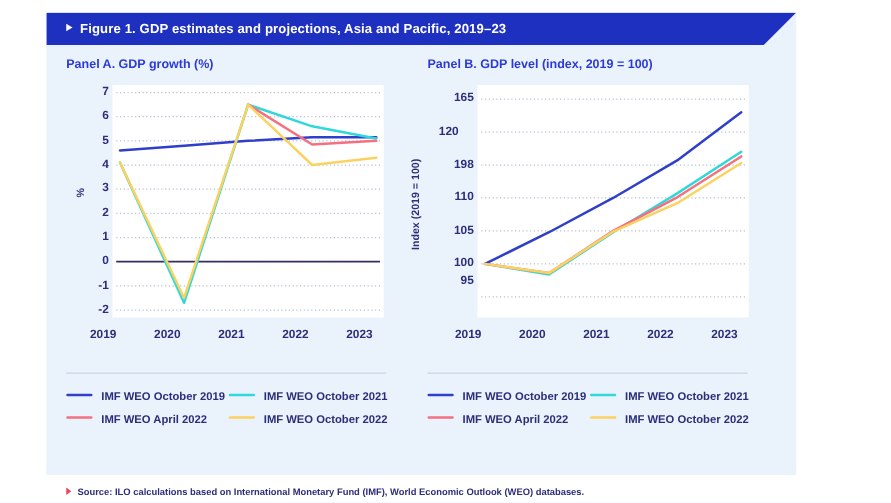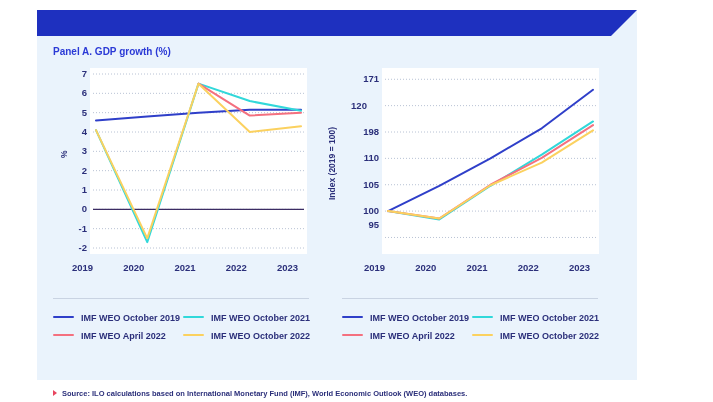--- a/index.html
+++ b/index.html
@@ -81,23 +81,27 @@
   }
   #source .s-txt{color:#2b2f7a;font-weight:bold;}
 </style>
 </head>
 <body>
 
 <div id="figure">
 
   <div id="hdr">
     <div class="bar"></div>
+    <div class="txt">
+      <span class="tri-w"></span><span>Figure 1. GDP estimates and projections, Asia and Pacific, 2019–23</span>
+    </div>
   </div>
 
   <div class="panel-title" style="left:16px;top:36px;">Panel A. GDP growth (%)</div>
+  <div class="panel-title" style="left:305px;top:36px;">Panel B. GDP level (index, 2019 = 100)</div>
 
   <div class="axis-label vlab" style="left:22px;top:148px;">%</div>
 
   <div class="plot" id="plotA" style="left:53px;top:58px;width:217px;height:186px;">
     <svg id="svgA" width="217" height="186" viewBox="0 0 217 186">
         <line x1="3" x2="214" y1="6" y2="6" stroke="#b8c2d4" stroke-width="1" stroke-dasharray="1 2"></line>
         <line x1="3" x2="214" y1="25.333333333333343" y2="25.333333333333343" stroke="#b8c2d4" stroke-width="1" stroke-dasharray="1 2"></line>
         <line x1="3" x2="214" y1="44.666666666666664" y2="44.666666666666664" stroke="#b8c2d4" stroke-width="1" stroke-dasharray="1 2"></line>
         <line x1="3" x2="214" y1="64" y2="64" stroke="#b8c2d4" stroke-width="1" stroke-dasharray="1 2"></line>
         <line x1="3" x2="214" y1="83.33333333333333" y2="83.33333333333333" stroke="#b8c2d4" stroke-width="1" stroke-dasharray="1 2"></line>
@@ -146,21 +150,21 @@
         <line x1="3" x2="214" y1="143.0909090909091" y2="143.0909090909091" stroke="#b8c2d4" stroke-width="1" stroke-dasharray="1 2"></line>
         <line x1="3" x2="214" y1="169.45454545454547" y2="169.45454545454547" stroke="#b8c2d4" stroke-width="1" stroke-dasharray="1 2"></line>
         <polyline points="6,143.0909090909091 57.25,117.78181818181821 108.5,90.36363636363636 159.75,60.30909090909089 211,21.818181818181824" fill="none" stroke="#2f3fc9" stroke-width="2" stroke-linejoin="round" stroke-linecap="round"></polyline>
         <polyline points="6,143.0909090909091 57.25,151.5272727272727 108.5,117.78181818181821 159.75,86.67272727272726 211,53.45454545454545" fill="none" stroke="#31d8da" stroke-width="2" stroke-linejoin="round" stroke-linecap="round"></polyline>
         <polyline points="6,143.0909090909091 57.25,150.47272727272733 108.5,116.72727272727272 159.75,89.83636363636367 211,57.14545454545456" fill="none" stroke="#f4707f" stroke-width="2" stroke-linejoin="round" stroke-linecap="round"></polyline>
         <polyline points="6,143.0909090909091 57.25,150.47272727272733 108.5,117.25454545454542 159.75,94.58181818181818 211,62.418181818181836" fill="none" stroke="#fbd15f" stroke-width="2" stroke-linejoin="round" stroke-linecap="round"></polyline>
       </svg>
   </div>
 
   <div id="ytB">
-      <div class="ytick" style="left: 302px; width: 40px; top: 63.2727px;">171</div>
+      <div class="ytick" style="left: 302px; width: 40px; top: 63.2727px;">165</div>
       <div class="ytick" style="left: 302px; width: 40px; top: 89.6364px; text-align: center;">120</div>
       <div class="ytick" style="left: 302px; width: 40px; top: 116px;">198</div>
       <div class="ytick" style="left: 302px; width: 40px; top: 142.364px;">110</div>
       <div class="ytick" style="left: 302px; width: 40px; top: 168.727px;">105</div>
       <div class="ytick" style="left: 302px; width: 40px; top: 195.091px;">100</div>
       <div class="ytick" style="left: 302px; width: 40px; top: 209px;">95</div>
     </div>
   <div id="xtB">
       <div class="xtick" style="left: 327px; width: 48px; top: 252px;">2019</div>
       <div class="xtick" style="left: 378.25px; width: 48px; top: 252px;">2020</div>

